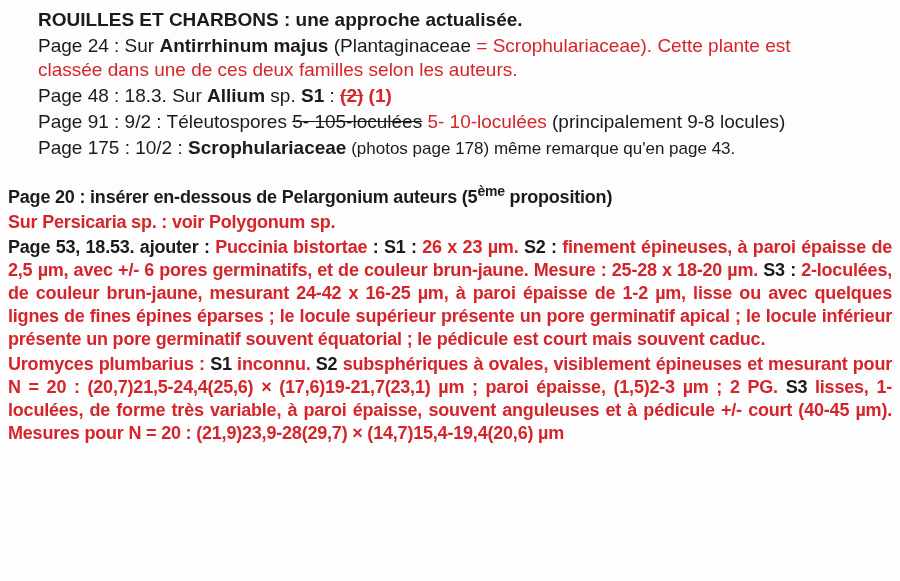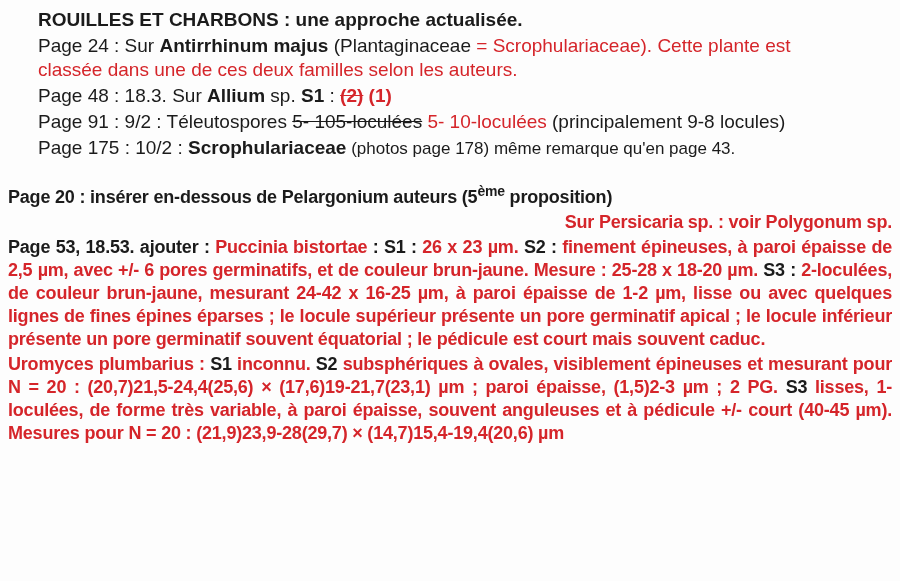--- a/index.html
+++ b/index.html
@@ -10,21 +10,21 @@
     font-family:"Liberation Sans",sans-serif;
   }
   .page{width:100%;height:100%;box-sizing:border-box}
   
   .top-block{padding:6px 44px 0 38px;font-size:19px;line-height:24px}
   .top-block p{margin:2px 0}
   
   .bottom-block{padding:0 8px;font-weight:bold;font-size:18px;line-height:23px;letter-spacing:-.2px}
   .bottom-block p{margin:2px 0}
   .gap-above{margin-top:25px !important}
-  .centered{text-align:right}
+  .centered{text-align:left}
   .justified{text-align:justify}
   .bold{font-weight:bold}
   .italic{}
   .red{color:var(--red,#d5252a)}
   .strike{text-decoration:line-through}
   .small{font-size:17px}
   sup{font-size:14px;line-height:0}
 </style>
 </head>
 <body>

